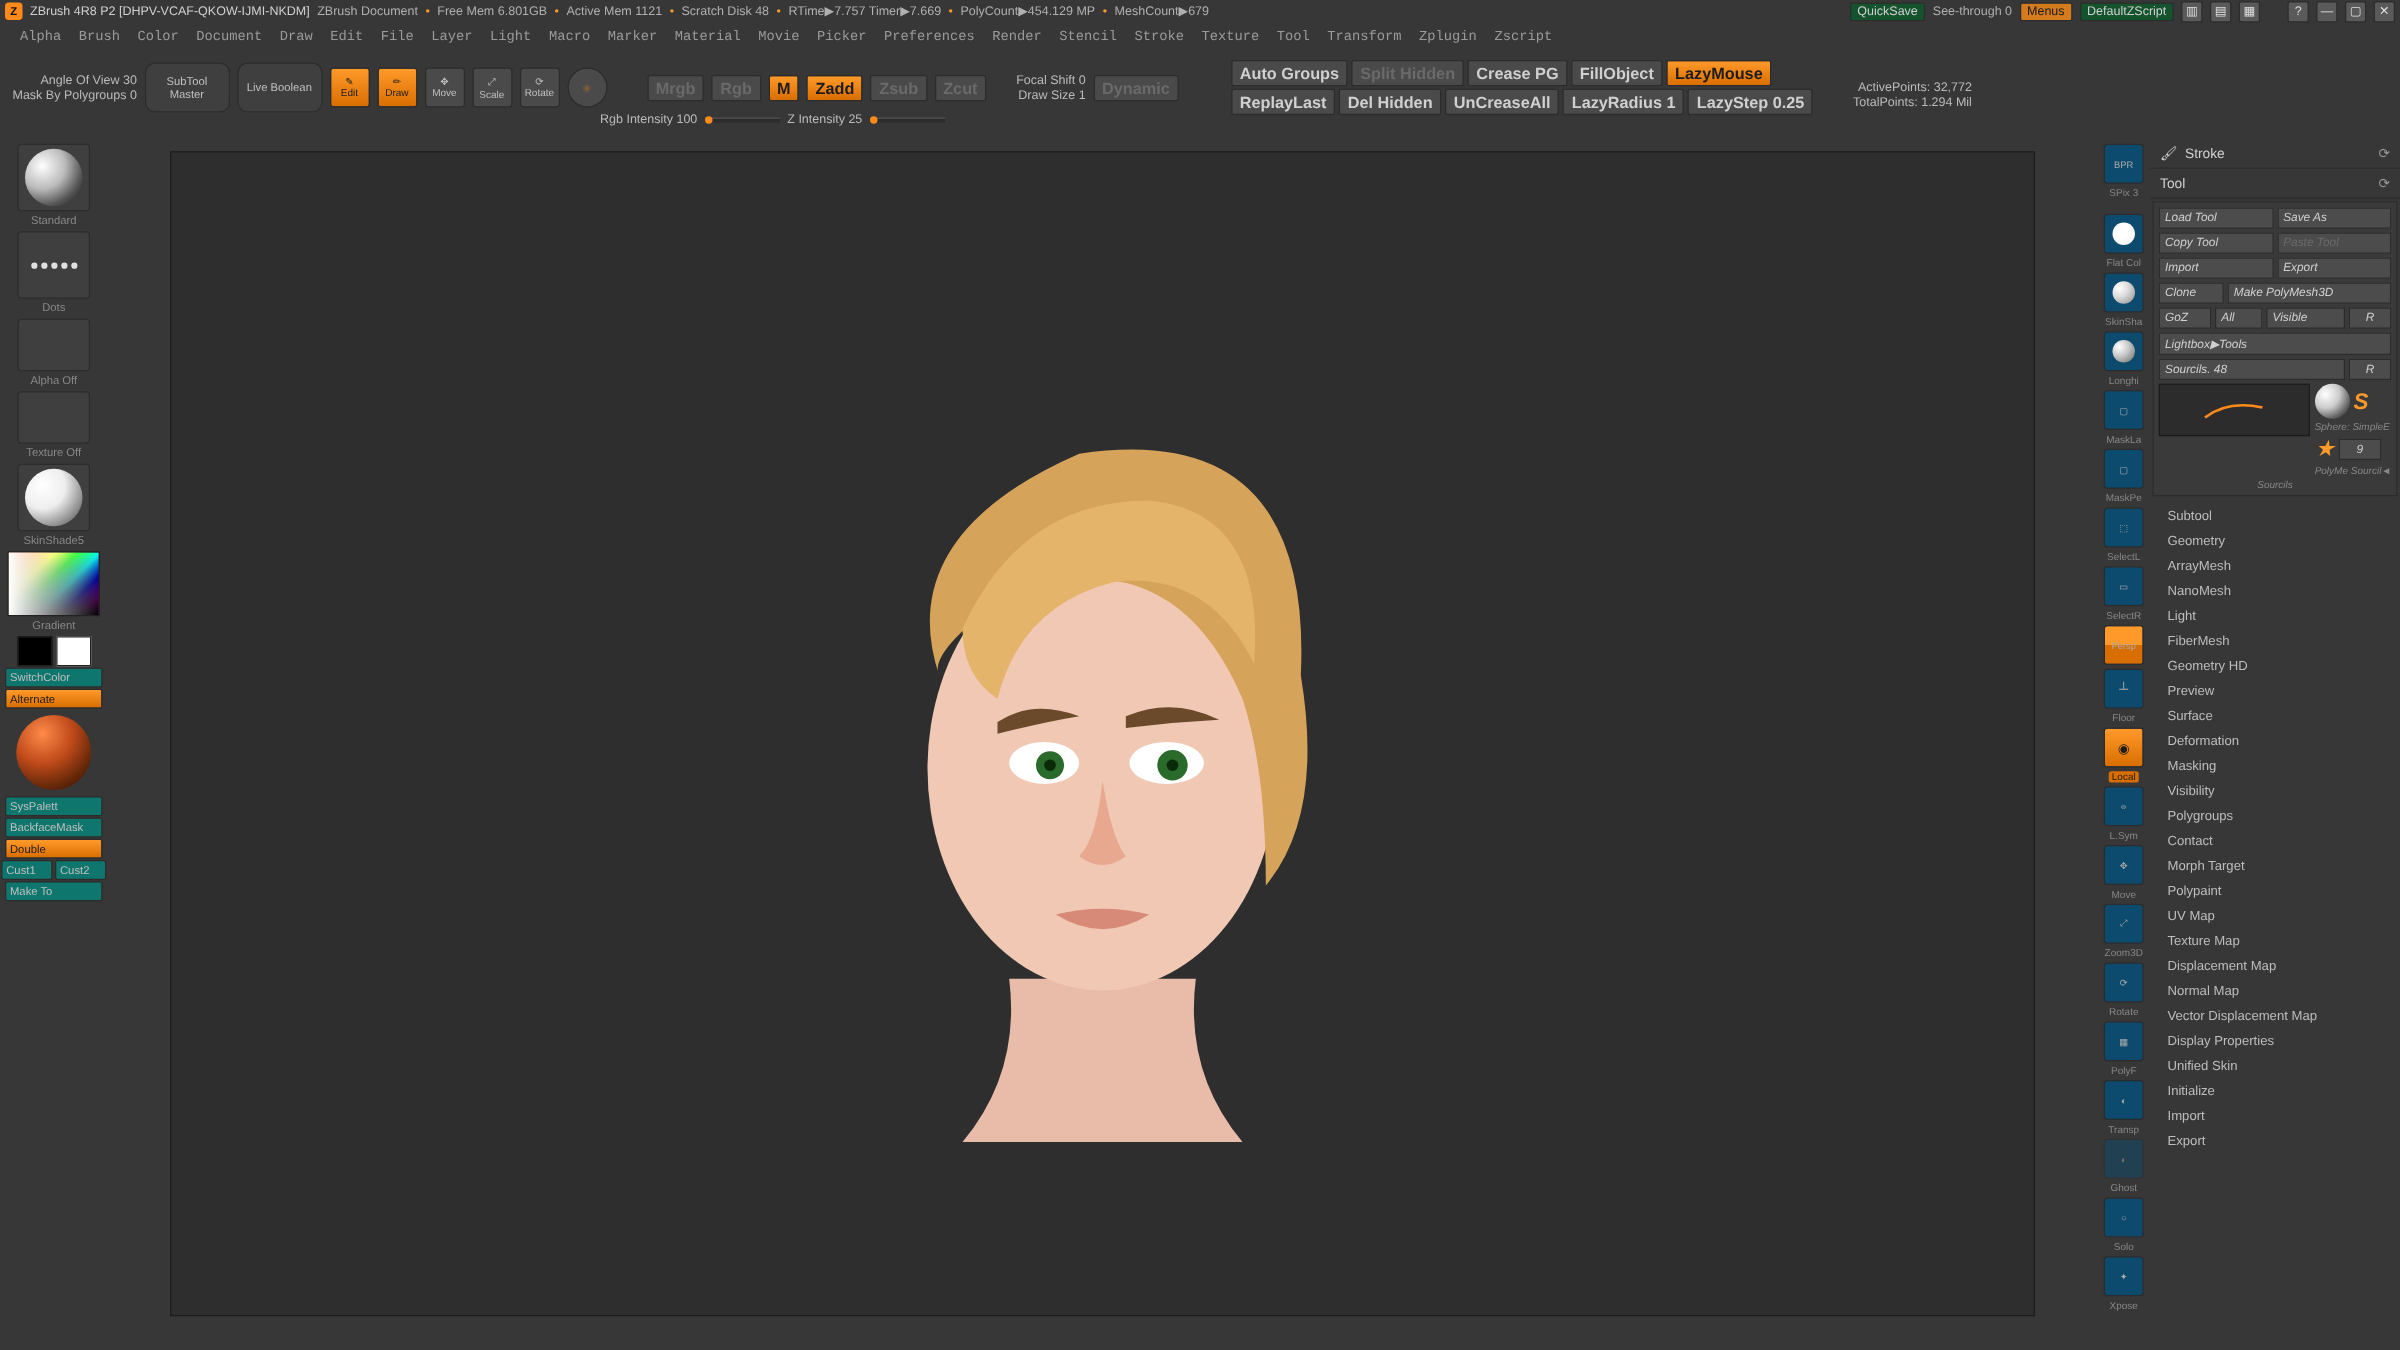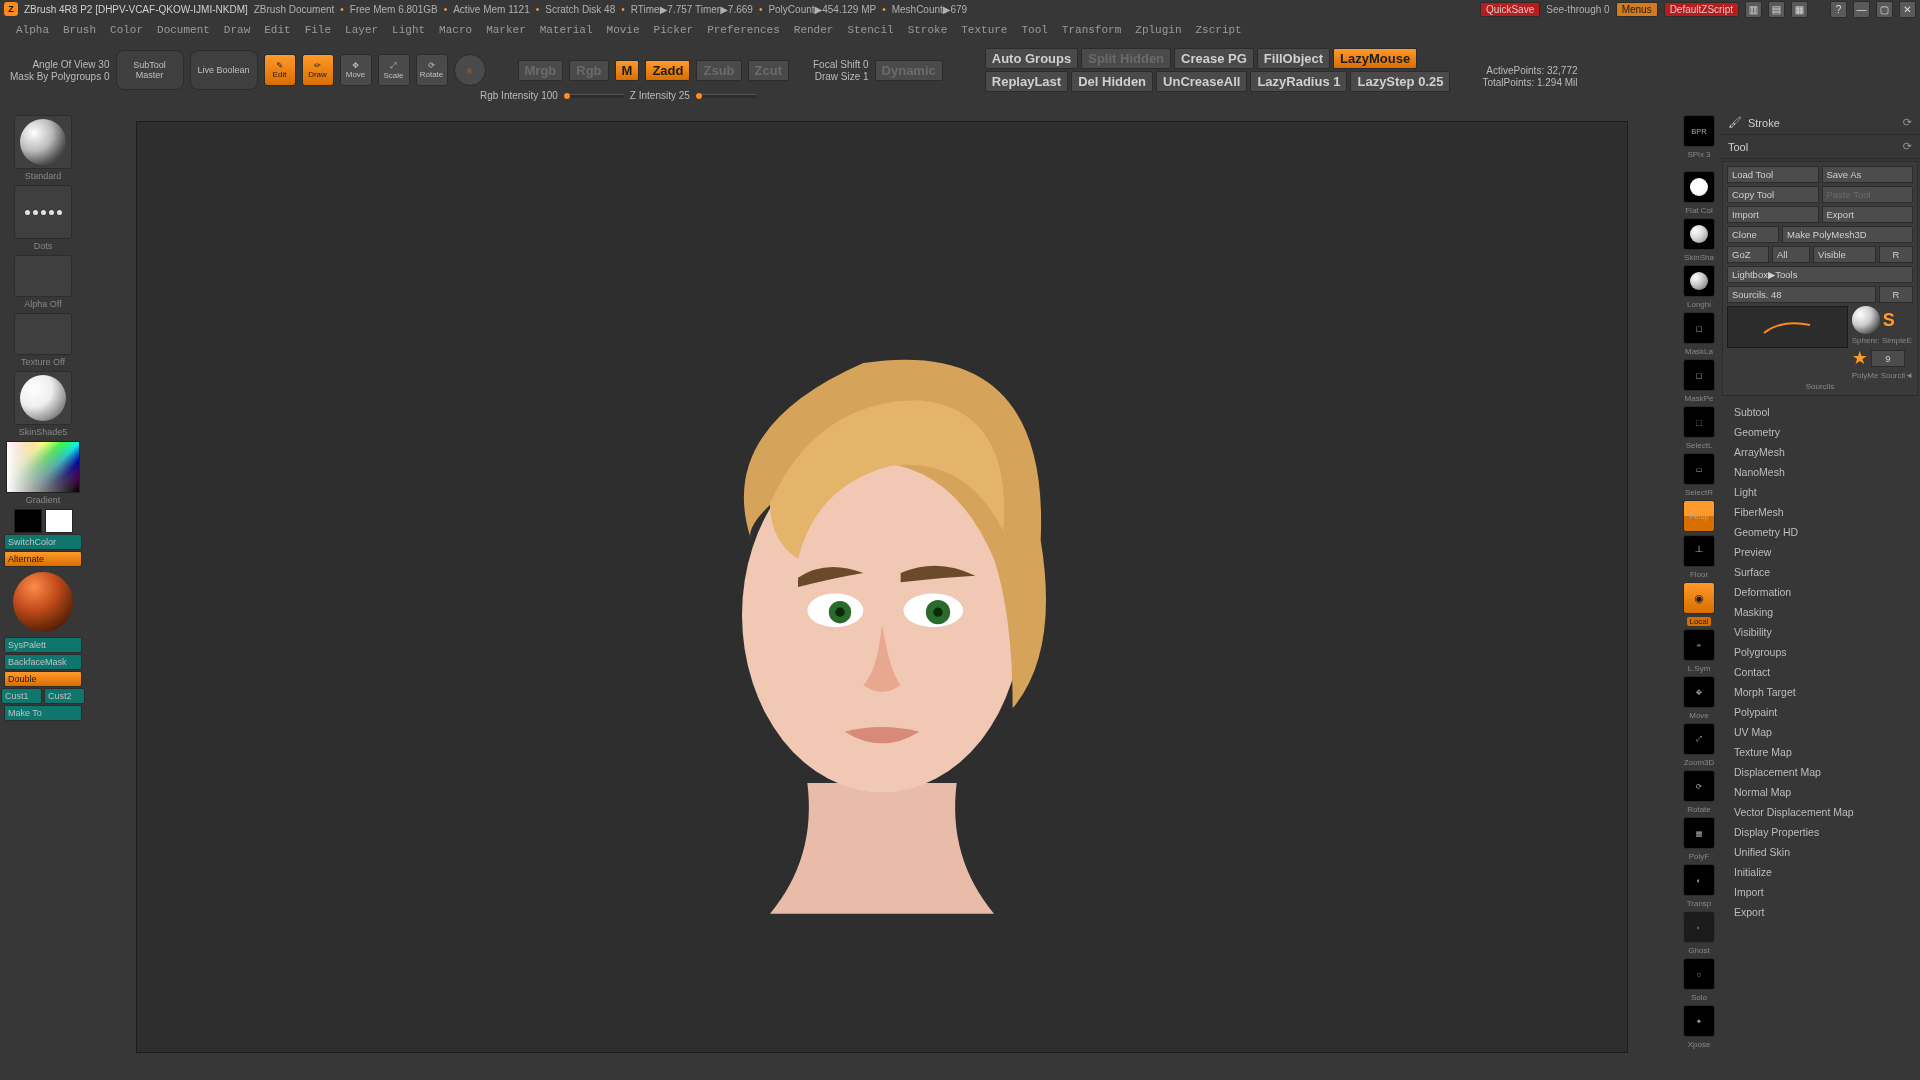--- a/index.html
+++ b/index.html
@@ -1,21 +1,21 @@
 <!DOCTYPE html>
 <html><head>
 <meta charset="utf-8">
 <style>
 html,body{margin:0;padding:0;width:1920px;height:1080px;background:#373737;color:#bdbdbd;font-family:Helvetica,Arial,sans-serif;font-size:11px;overflow:hidden;}
 .topbar{display:flex;align-items:center;height:18px;padding:0 4px;color:#b0b0b0;font-size:10px;}
 .topbar .left{display:flex;gap:6px;align-items:center;}
 .topbar .title{color:#d0d0d0;}
 .topbar .sep{color:#ff9a2a;}
 .topbar .right{margin-left:auto;display:flex;gap:6px;align-items:center;}
-.pill{background:#b91c1c;border:1px solid #2c2c2c;border-radius:2px;padding:1px 5px;color:#d0d0d0;font-size:10px;}
+.pill{background:#14532d;border:1px solid #2c2c2c;border-radius:2px;padding:1px 5px;color:#d0d0d0;font-size:10px;}
 .pill.orange{background:#d37b1d;color:#1c1c1c;}
 .tb-btn{width:15px;height:15px;background:#5a5a5a;border:1px solid #2c2c2c;border-radius:2px;display:inline-flex;align-items:center;justify-content:center;color:#ddd;font-size:10px;}
 .menubar{display:flex;gap:2px;padding:4px 10px;color:#9a9a9a;font-size:11px;font-family:Liberation Mono, monospace;}
 .menubar span{padding:2px 6px;cursor:pointer;}
 .shelf{display:flex;align-items:center;gap:6px;padding:6px 10px 10px;color:#bbb;font-size:10px;}
 .shelf .val{display:flex;flex-direction:column;align-items:flex-end;gap:1px;}
 .shelf .track{width:90px;height:3px;background:#2c2c2c;border-top:1px solid #555;position:relative;}
 .shelf .track::after{content:"";position:absolute;width:6px;height:6px;background:#ff8a1a;border-radius:50%;top:-2px;}
 .sq-btn{width:30px;height:30px;background:#4a4a4a;border:1px solid #2c2c2c;border-radius:3px;display:flex;flex-direction:column;align-items:center;justify-content:center;font-size:8px;color:#c0c0c0;position:relative;}
 .sq-btn.big{width:58px;height:34px;background:#3f3f3f;border-radius:8px;padding:2px 4px;font-size:9px;text-align:center;}
@@ -32,27 +32,27 @@
 .leftp .lbl{font-size:9px;color:#888;margin:1px 0 3px;}
 .leftp .pick{width:72px;height:50px;background:linear-gradient(135deg,#ff0000,#ff8000 15%,#ffff00 30%,#00ff00 45%,#00ffff 60%,#0000ff 75%,#ff00ff 90%);border:1px solid #222;position:relative;}
 .leftp .pick::before{content:"";position:absolute;inset:0;background:linear-gradient(to right,#ffffff,transparent),linear-gradient(to top,#000000,transparent);}
 .sw{width:26px;height:22px;border:1px solid #222;}
 .lbtn{width:70px;font-size:9px;padding:2px 3px;background:#0f766e;border:1px solid #2c2c2c;border-radius:2px;color:#c0c0c0;text-align:left;}
 .lbtn.on{background:linear-gradient(#ff9a2a,#d96e00);color:#1c1c1c;}
 .body{display:flex;height:calc(100% - 108px);}
 .canvas{flex:1;display:flex;justify-content:center;padding:10px 6px;}
 .doc{width:1490px;height:930px;background:#2e2e2e;border:1px solid #1c1c1c;display:flex;align-items:center;justify-content:center;color:#555;font-size:14px;}
 .dock{width:42px;display:flex;flex-direction:column;align-items:center;gap:3px;padding-top:4px;}
-.dk{width:30px;height:30px;background:#000000;border:1px solid #2c2c2c;border-radius:3px;display:flex;flex-direction:column;align-items:center;justify-content:center;font-size:7.5px;color:#aaa;}
+.dk{width:30px;height:30px;background:#0c4a6e;border:1px solid #2c2c2c;border-radius:3px;display:flex;flex-direction:column;align-items:center;justify-content:center;font-size:7.5px;color:#aaa;}
 .dk.on{background:linear-gradient(#ff9a2a,#d96e00);color:#1c1c1c;}
 .dk.split{background:linear-gradient(#ff9a2a 50%,#d96e00 50%);}
 .dk .ball{width:18px;height:18px;border-radius:50%;}
 .rtp{width:200px;display:flex;flex-direction:column;}
 .rthead{padding:5px 8px;color:#d0d0d0;font-size:11px;border-bottom:1px solid #2c2c2c;display:flex;align-items:center;gap:6px;}
-.rtp .panel{background:#3a3a3a;border:1px solid #2c2c2c;margin:2px;padding:4px;}
+.rtp .panel{background:#3a3a3a;border:1px solid #2c2c2c;margin:2px;padding:4px;font-style:italic;}
 .rtp .row{display:flex;gap:3px;margin-bottom:3px;}
 .rtp .rb{flex:1;font-size:9.5px;background:#4c4c4c;border:1px solid #2c2c2c;padding:2px 4px;color:#d0d0d0;text-align:left;}
 .rtp .rb.small{flex:0 0 24px;text-align:center;}
 .rtp .rb.ghost{color:#6a6a6a;}
 .rtp .thumbs{display:flex;gap:4px;margin-top:3px;}
 .rtp .th{width:56px;height:40px;background:#2c2c2c;border:1px solid #1c1c1c;display:flex;align-items:center;justify-content:center;}
 .acc{list-style:none;margin:0;padding:4px 0;}
 .acc li{padding:4px 14px;font-size:10.5px;color:#bdbdbd;cursor:pointer;}
 .refresh{margin-left:auto;color:#999;}
 .zicon{width:14px;height:14px;background:#ff8a1a;border-radius:3px;display:inline-flex;align-items:center;justify-content:center;color:#111;font-weight:bold;font-size:9px;}

